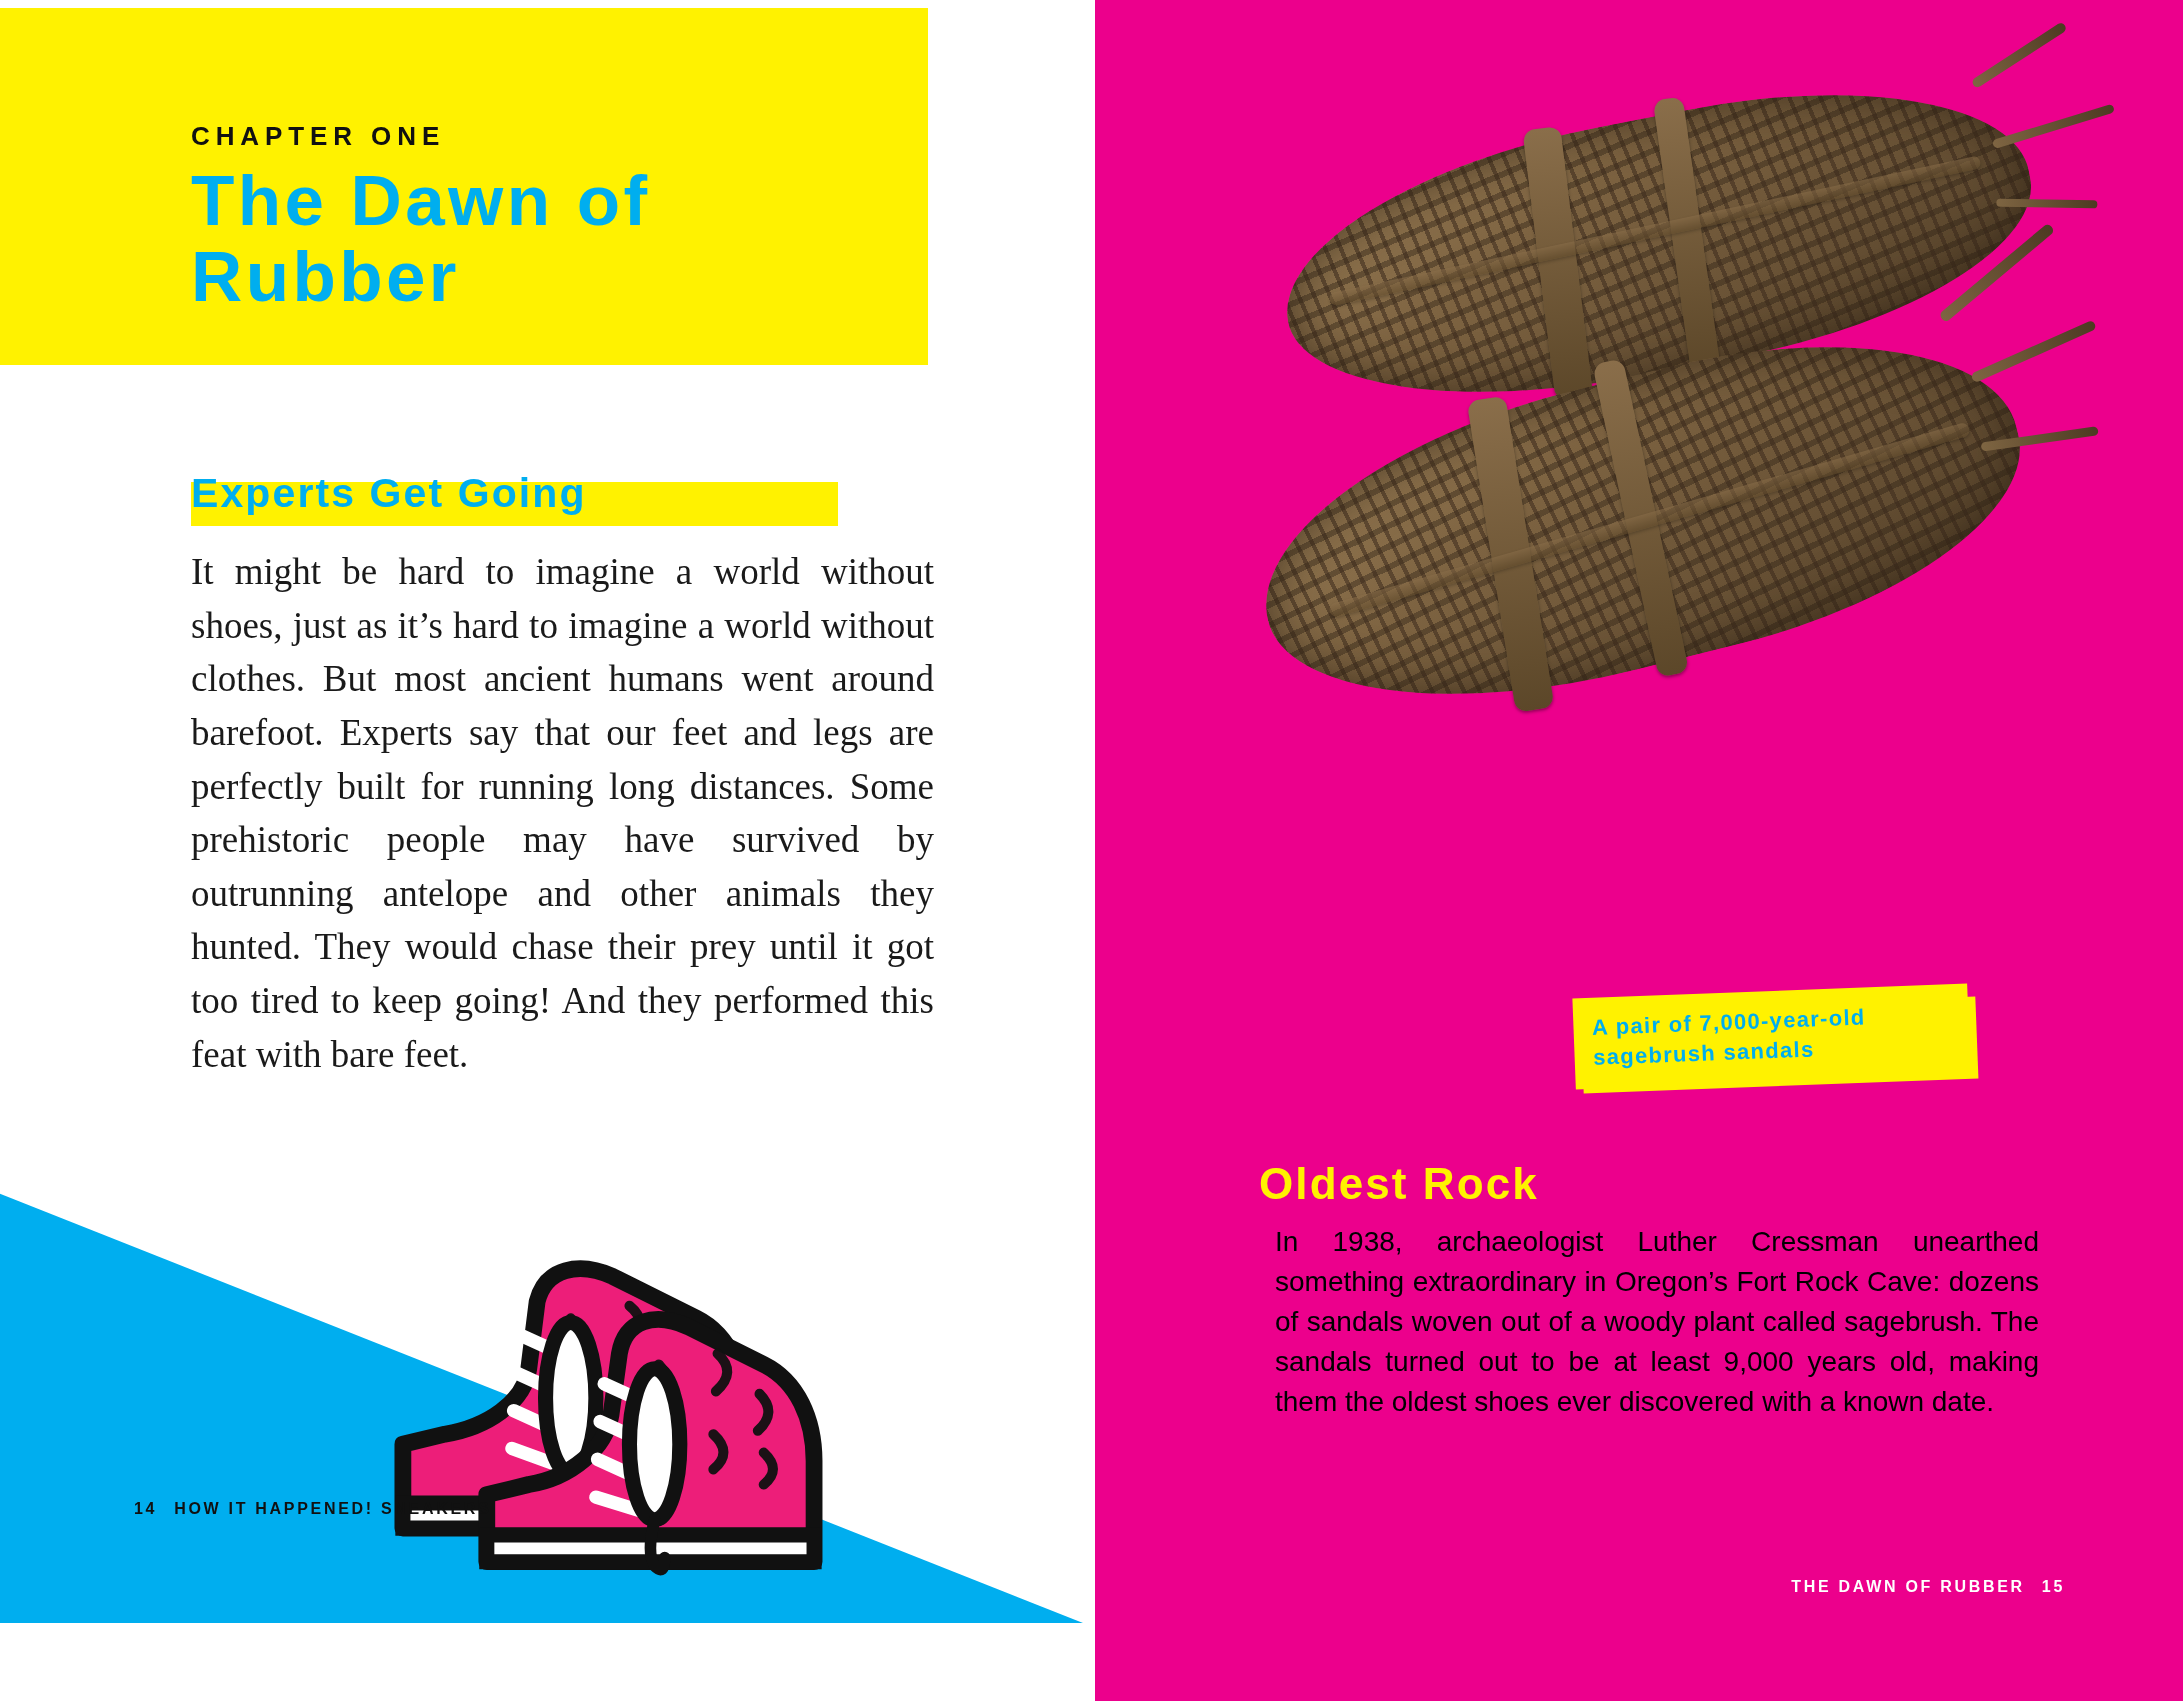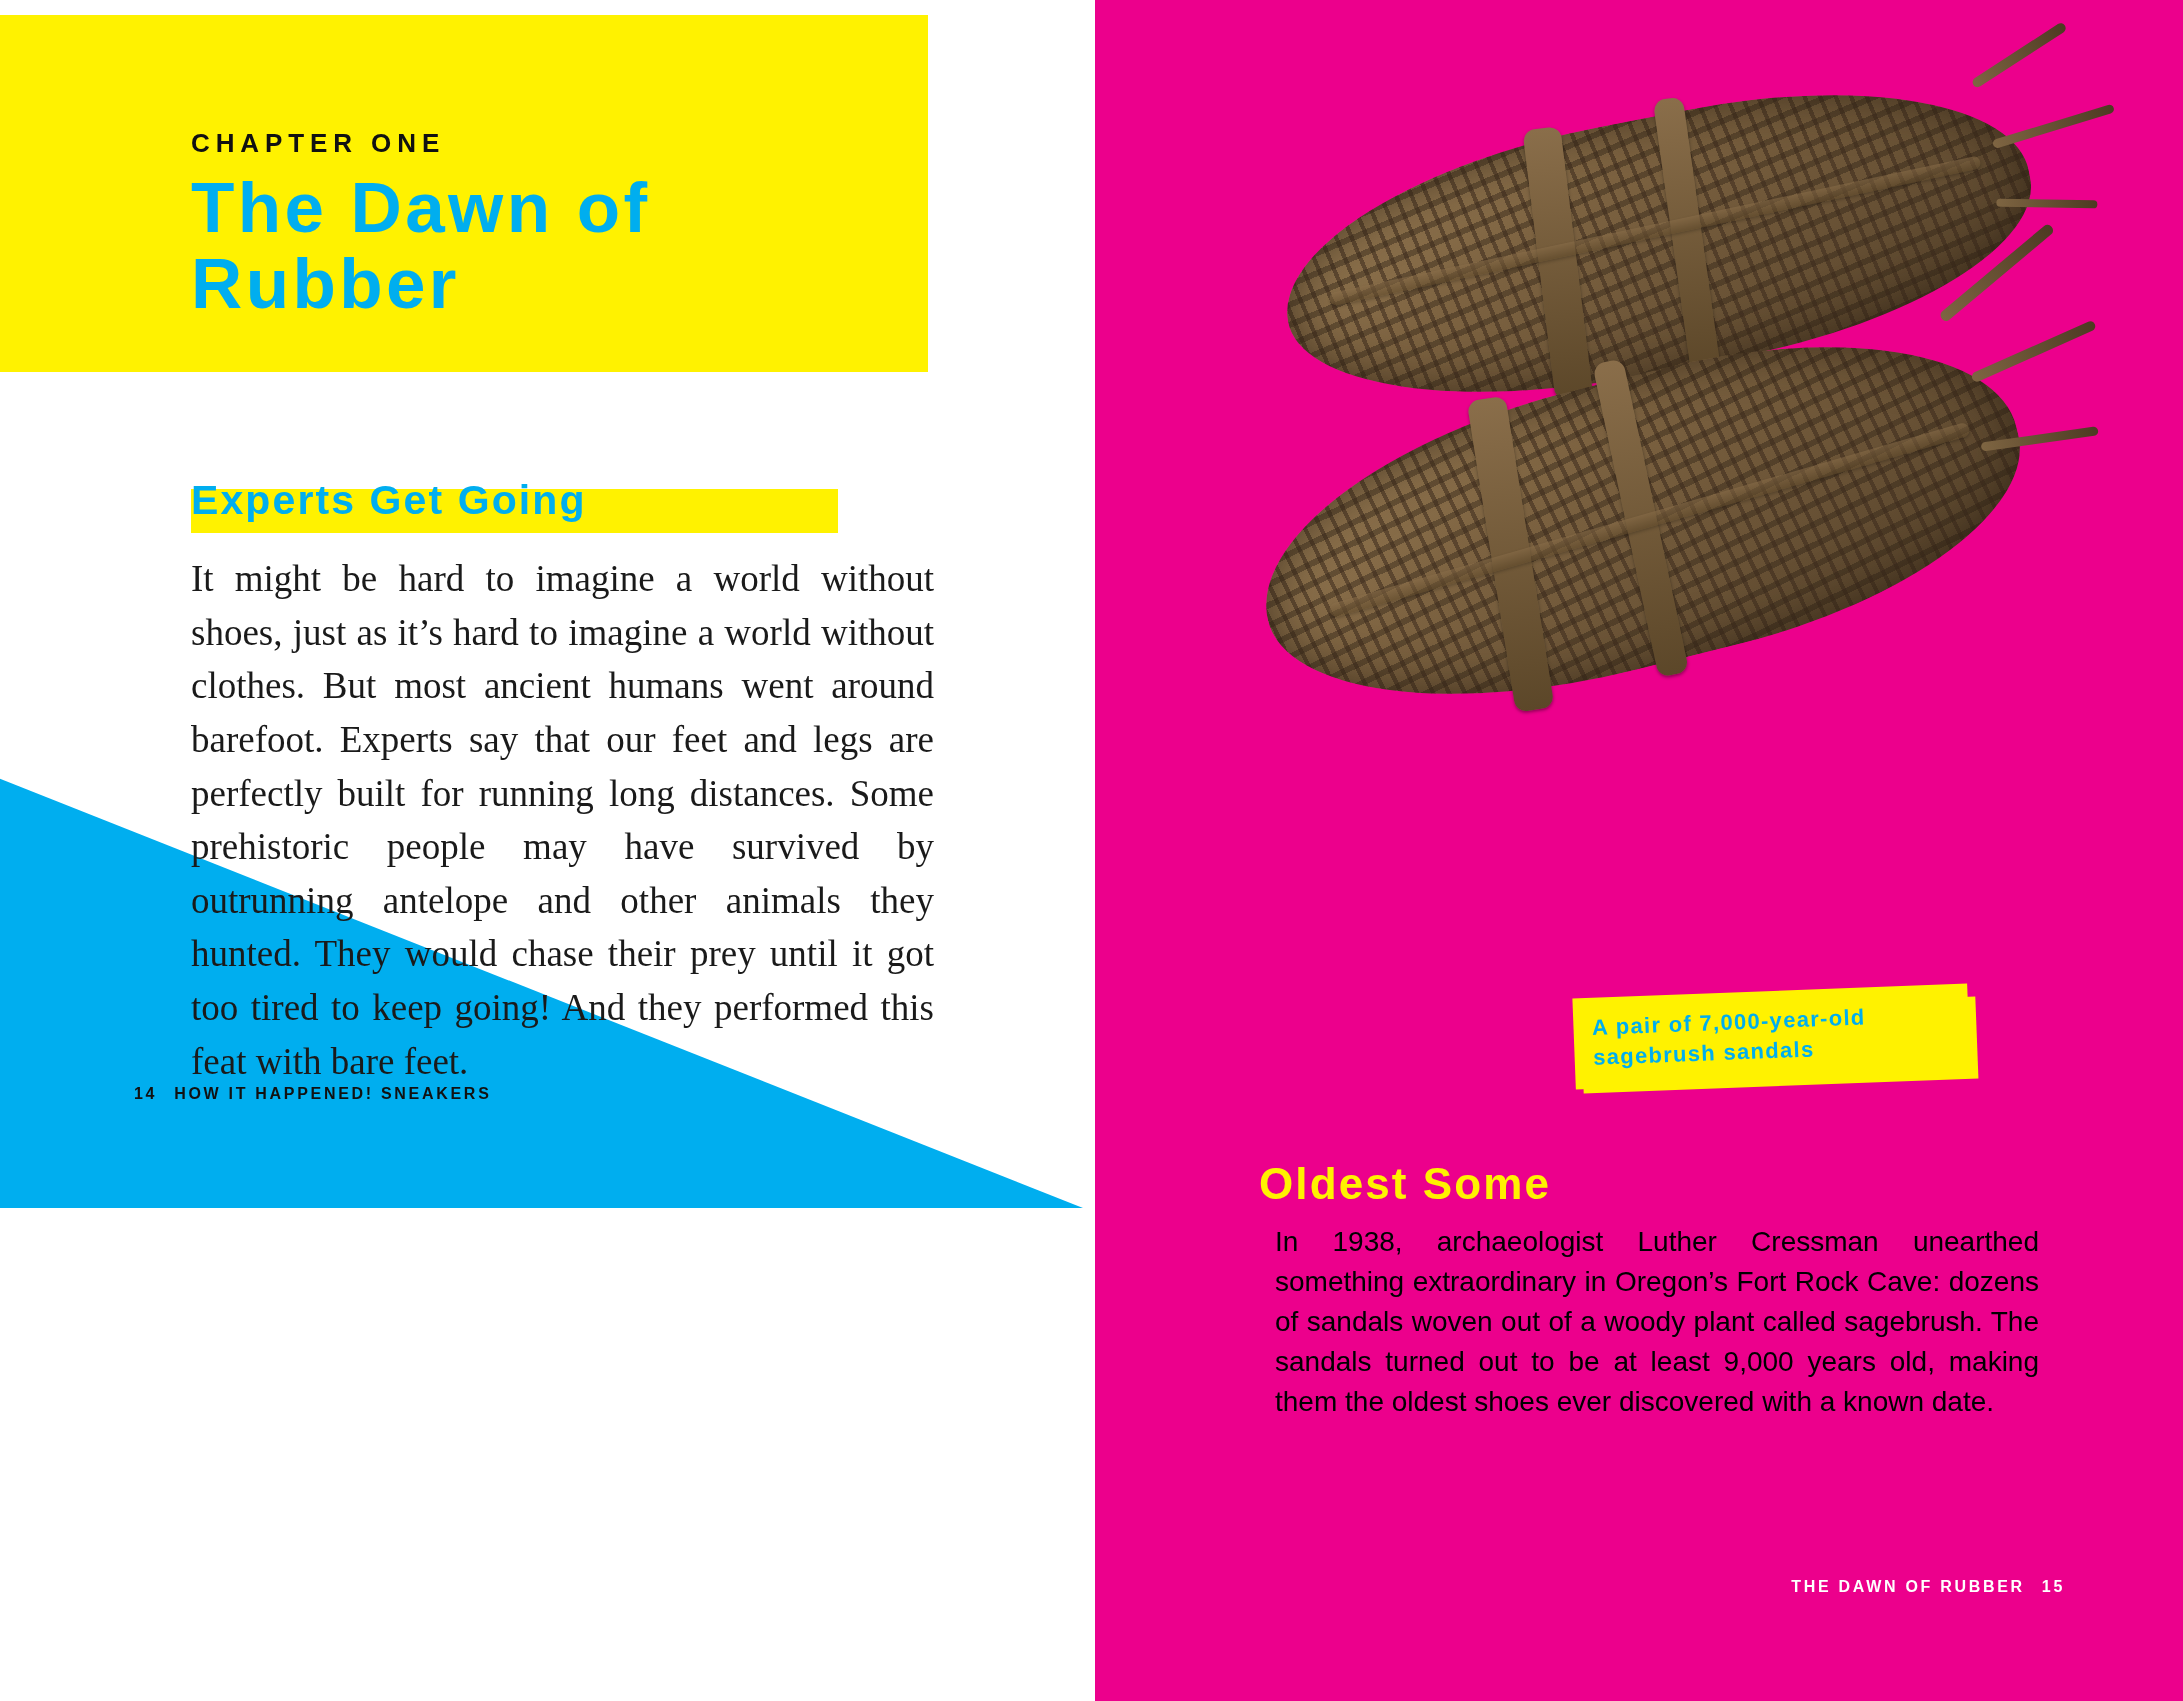--- a/index.html
+++ b/index.html
@@ -11,22 +11,22 @@
     width: 2183px;
     height: 1701px;
     position: relative;
     overflow: hidden;
     font-family: "Liberation Sans", sans-serif;
   }
 
   
   #left-page {
     position: absolute;
-    left: 0; top: 15px;
-    width: 1083px; height: 1193px;
+    left: 0; top: 8px;
+    width: 1083px; height: 1615px;
     background: #ffffff;
     overflow: hidden;
     padding-left: 36px;
   }
   #blue-corner {
     position: absolute;
     left: 0; bottom: 0;
     width: 1083px; height: 588px;
     background: #00AEEF;
     clip-path: polygon(0% 27%, 100% 100%, 0% 100%);
@@ -311,20 +311,20 @@
     </div>
   </div>
 
   <div id="caption-tag">
     <div id="caption-shadow"></div>
     <div id="caption-box">
       <div id="caption-text">A pair of 7,000-year-old sagebrush sandals</div>
     </div>
   </div>
 
-  <div id="oldest-shoe-heading">Oldest Some</div>
+  <div id="oldest-shoe-heading">Oldest Rock</div>
   <div id="oldest-shoe-body">In 1938, archaeologist Luther Cressman unearthed something extraordinary in Oregon’s Fort Rock Cave: dozens of sandals woven out of a woody plant called sagebrush. The sandals turned out to be at least 9,000 years old, making them the oldest shoes ever discovered with a known date.</div>
 
   <div id="right-folio">
     <span>THE DAWN OF RUBBER</span><span class="pg">15</span>
   </div>
 </div>
 
 
 </body></html>

